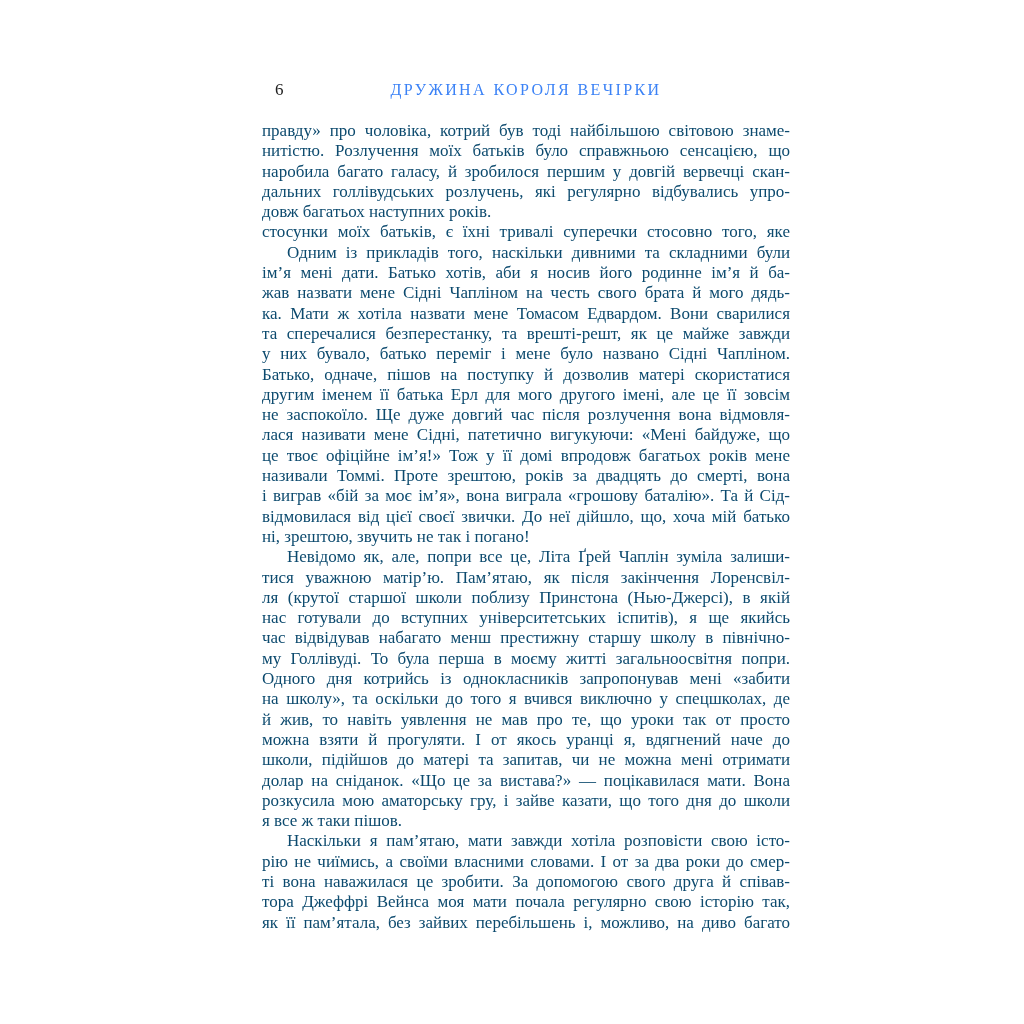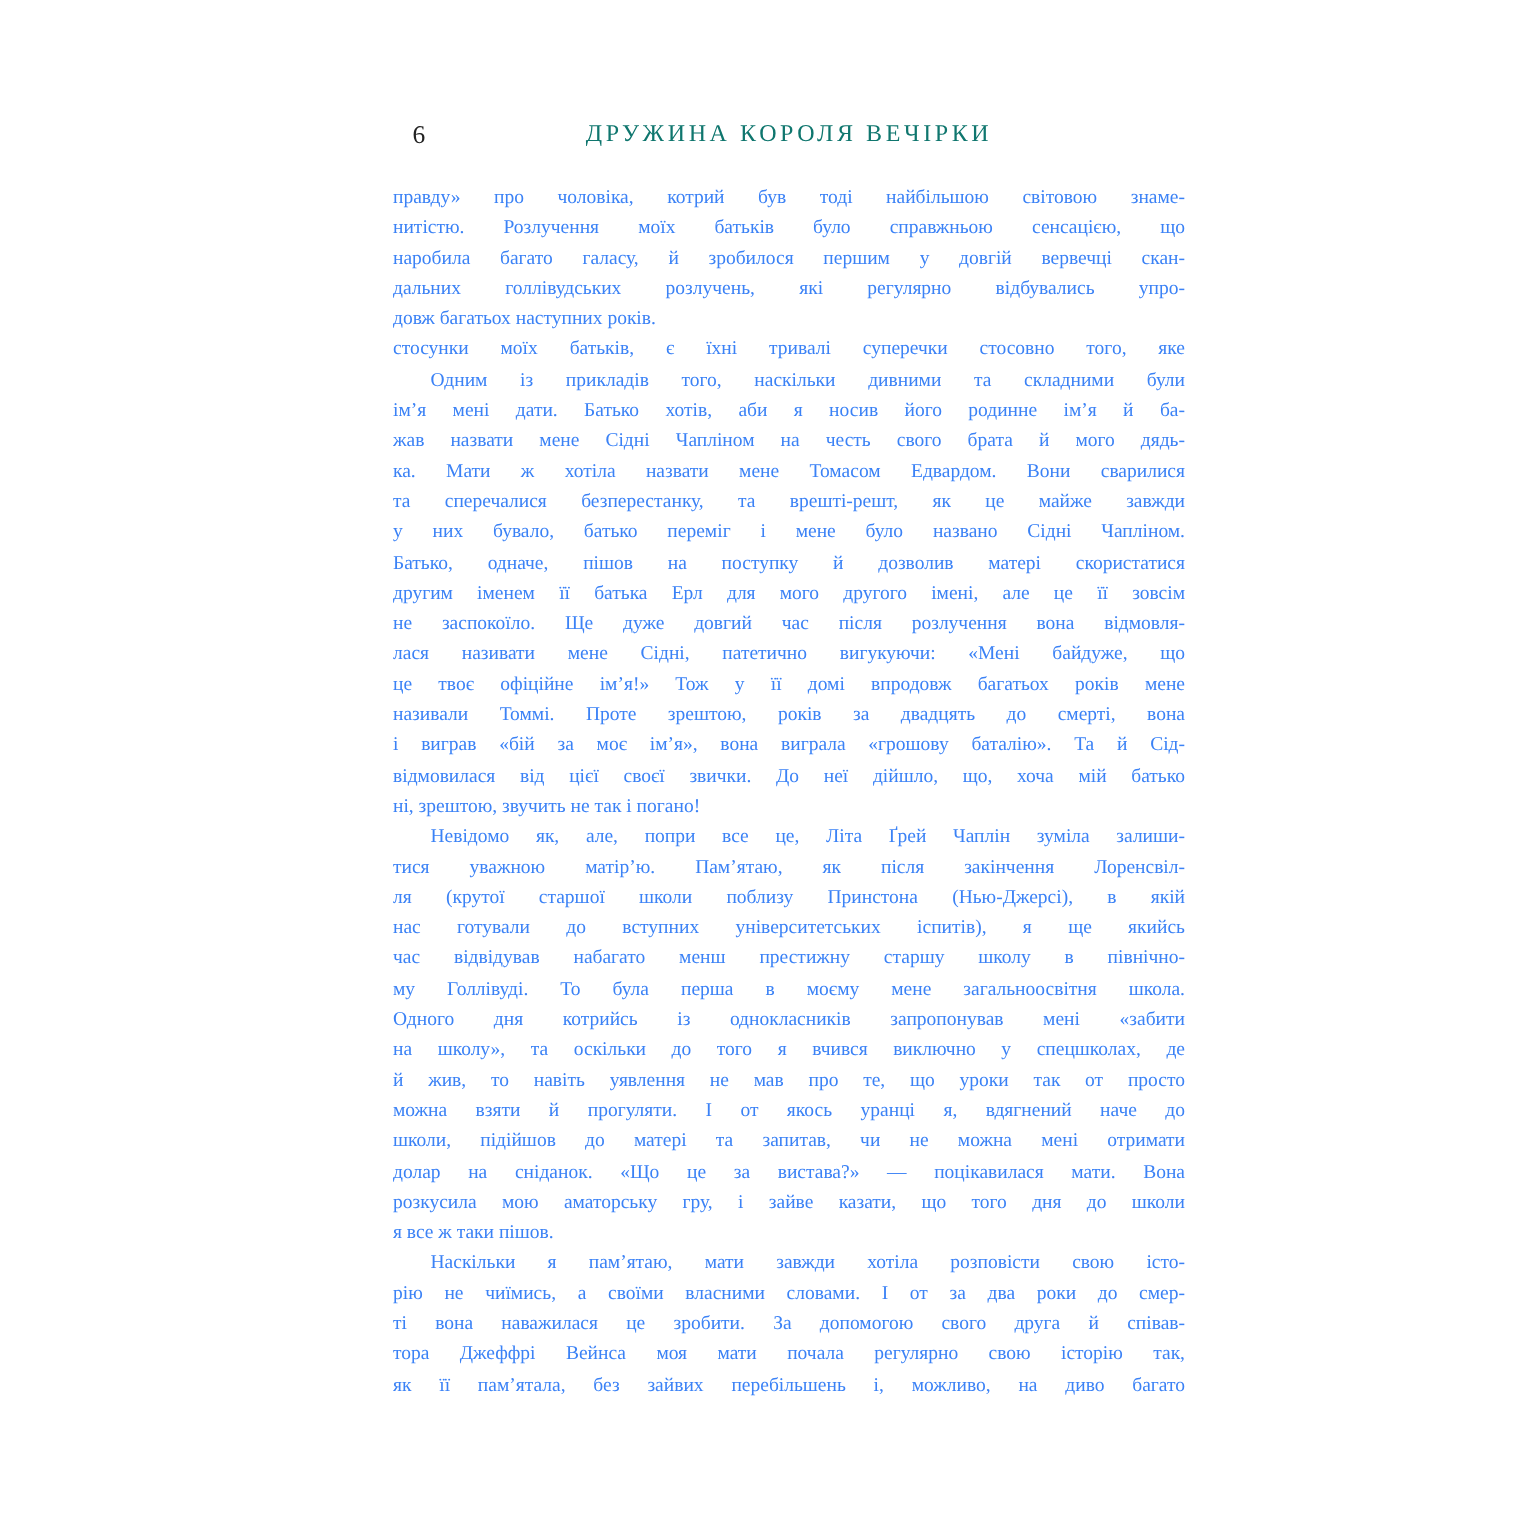--- a/index.html
+++ b/index.html
@@ -33,43 +33,43 @@
     font-size: 17px;
     line-height: 20px;
     letter-spacing: 0.5px;
     color: #222222;
   }
   .running-title {
     display: inline-block;
     font-size: 16px;
     line-height: 20px;
     letter-spacing: 2.4px;
-    color: #0f766e;
+    color: #3b82f6;
     white-space: nowrap;
     text-align: center;
   }
   .text-body {
     position: absolute;
     top: 121px;
     left: 262px;
     width: 528px;
   }
   .paragraph {
     margin: 0;
     padding: 0;
   }
   .line {
     height: 20.3px;
     line-height: 20.3px;
-    font-size: 13px;
+    font-size: 17px;
     text-align: justify;
     text-align-last: justify;
     overflow: hidden;
     white-space: nowrap;
-    color: #3b82f6;
+    color: #0c4a6e;
   }
   .line.indent {
     padding-left: 25px;
   }
   .line.line-end {
     text-align: center;
     text-align-last: left;
   }
 </style>
 </head>
@@ -105,21 +105,21 @@
         <div class="line">і виграв «бій за моє ім’я», вона виграла «грошову баталію». Та й Сід-</div>
         <div class="line">відмовилася від цієї своєї звички. До неї дійшло, що, хоча мій батько</div>
         <div class="line line-end">ні, зрештою, звучить не так і погано!</div>
       </div>
       <div class="paragraph">
         <div class="line indent">Невідомо як, але, попри все це, Літа Ґрей Чаплін зуміла залиши-</div>
         <div class="line">тися уважною матір’ю. Пам’ятаю, як після закінчення Лоренсвіл-</div>
         <div class="line">ля (крутої старшої школи поблизу Принстона (Нью-Джерсі), в якій</div>
         <div class="line">нас готували до вступних університетських іспитів), я ще якийсь</div>
         <div class="line">час відвідував набагато менш престижну старшу школу в північно-</div>
-        <div class="line">му Голлівуді. То була перша в моєму мене загальноосвітня школа.</div>
+        <div class="line">му Голлівуді. То була перша в моєму житті загальноосвітня попри.</div>
         <div class="line">Одного дня котрийсь із однокласників запропонував мені «забити</div>
         <div class="line">на школу», та оскільки до того я вчився виключно у спецшколах, де</div>
         <div class="line">й жив, то навіть уявлення не мав про те, що уроки так от просто</div>
         <div class="line">можна взяти й прогуляти. І от якось уранці я, вдягнений наче до</div>
         <div class="line">школи, підійшов до матері та запитав, чи не можна мені отримати</div>
         <div class="line">долар на сніданок. «Що це за вистава?» — поцікавилася мати. Вона</div>
         <div class="line">розкусила мою аматорську гру, і зайве казати, що того дня до школи</div>
         <div class="line line-end">я все ж таки пішов.</div>
       </div>
       <div class="paragraph">

